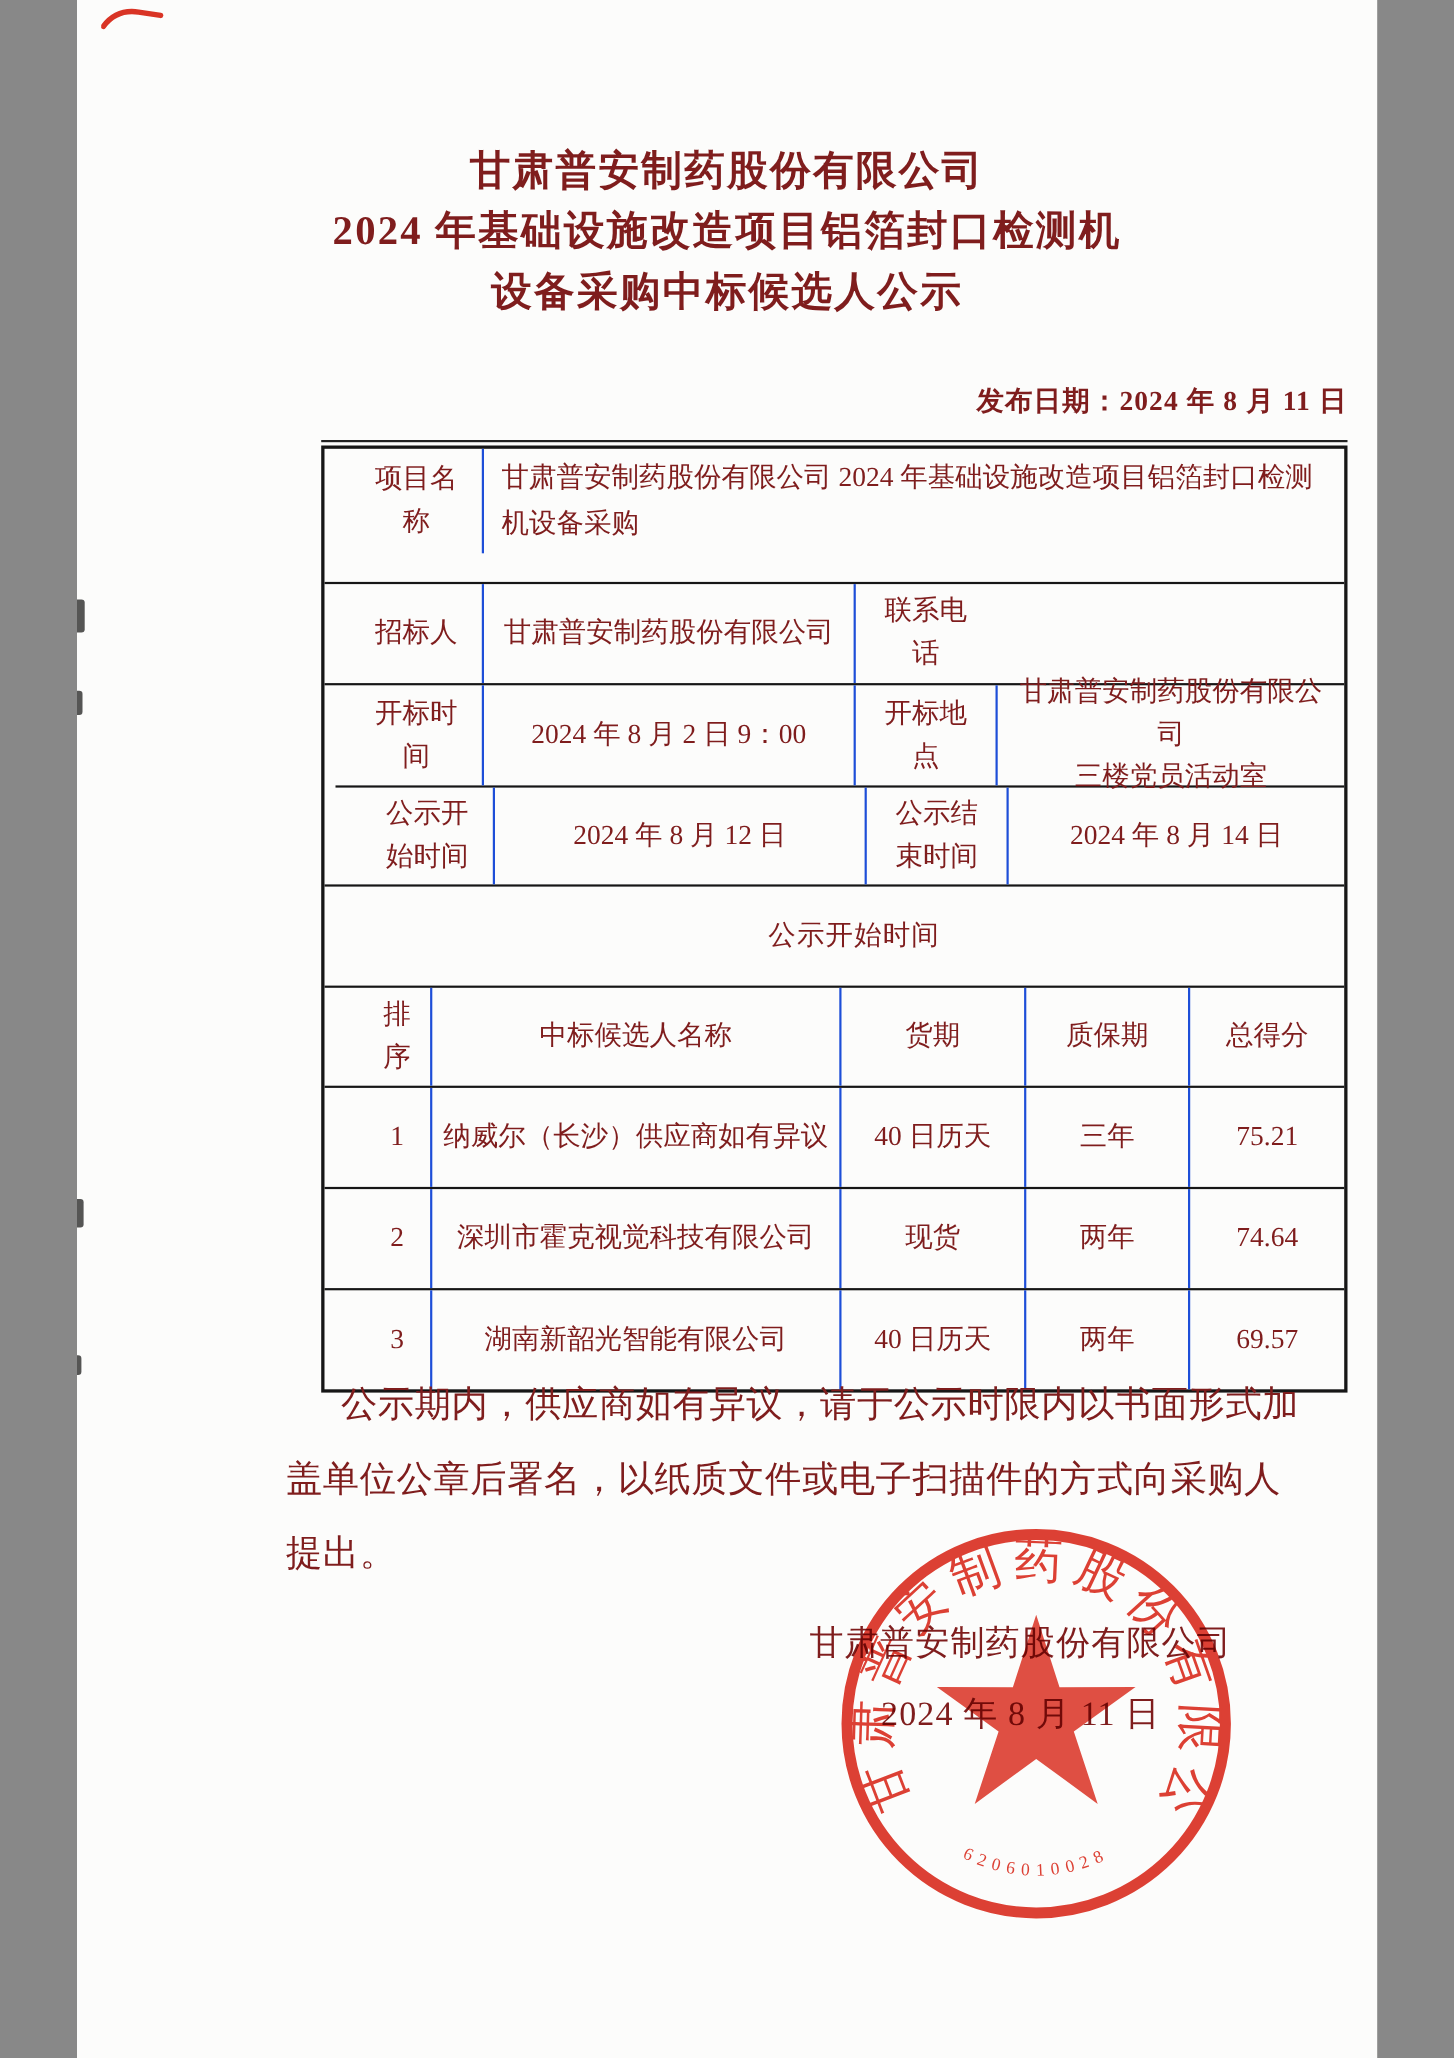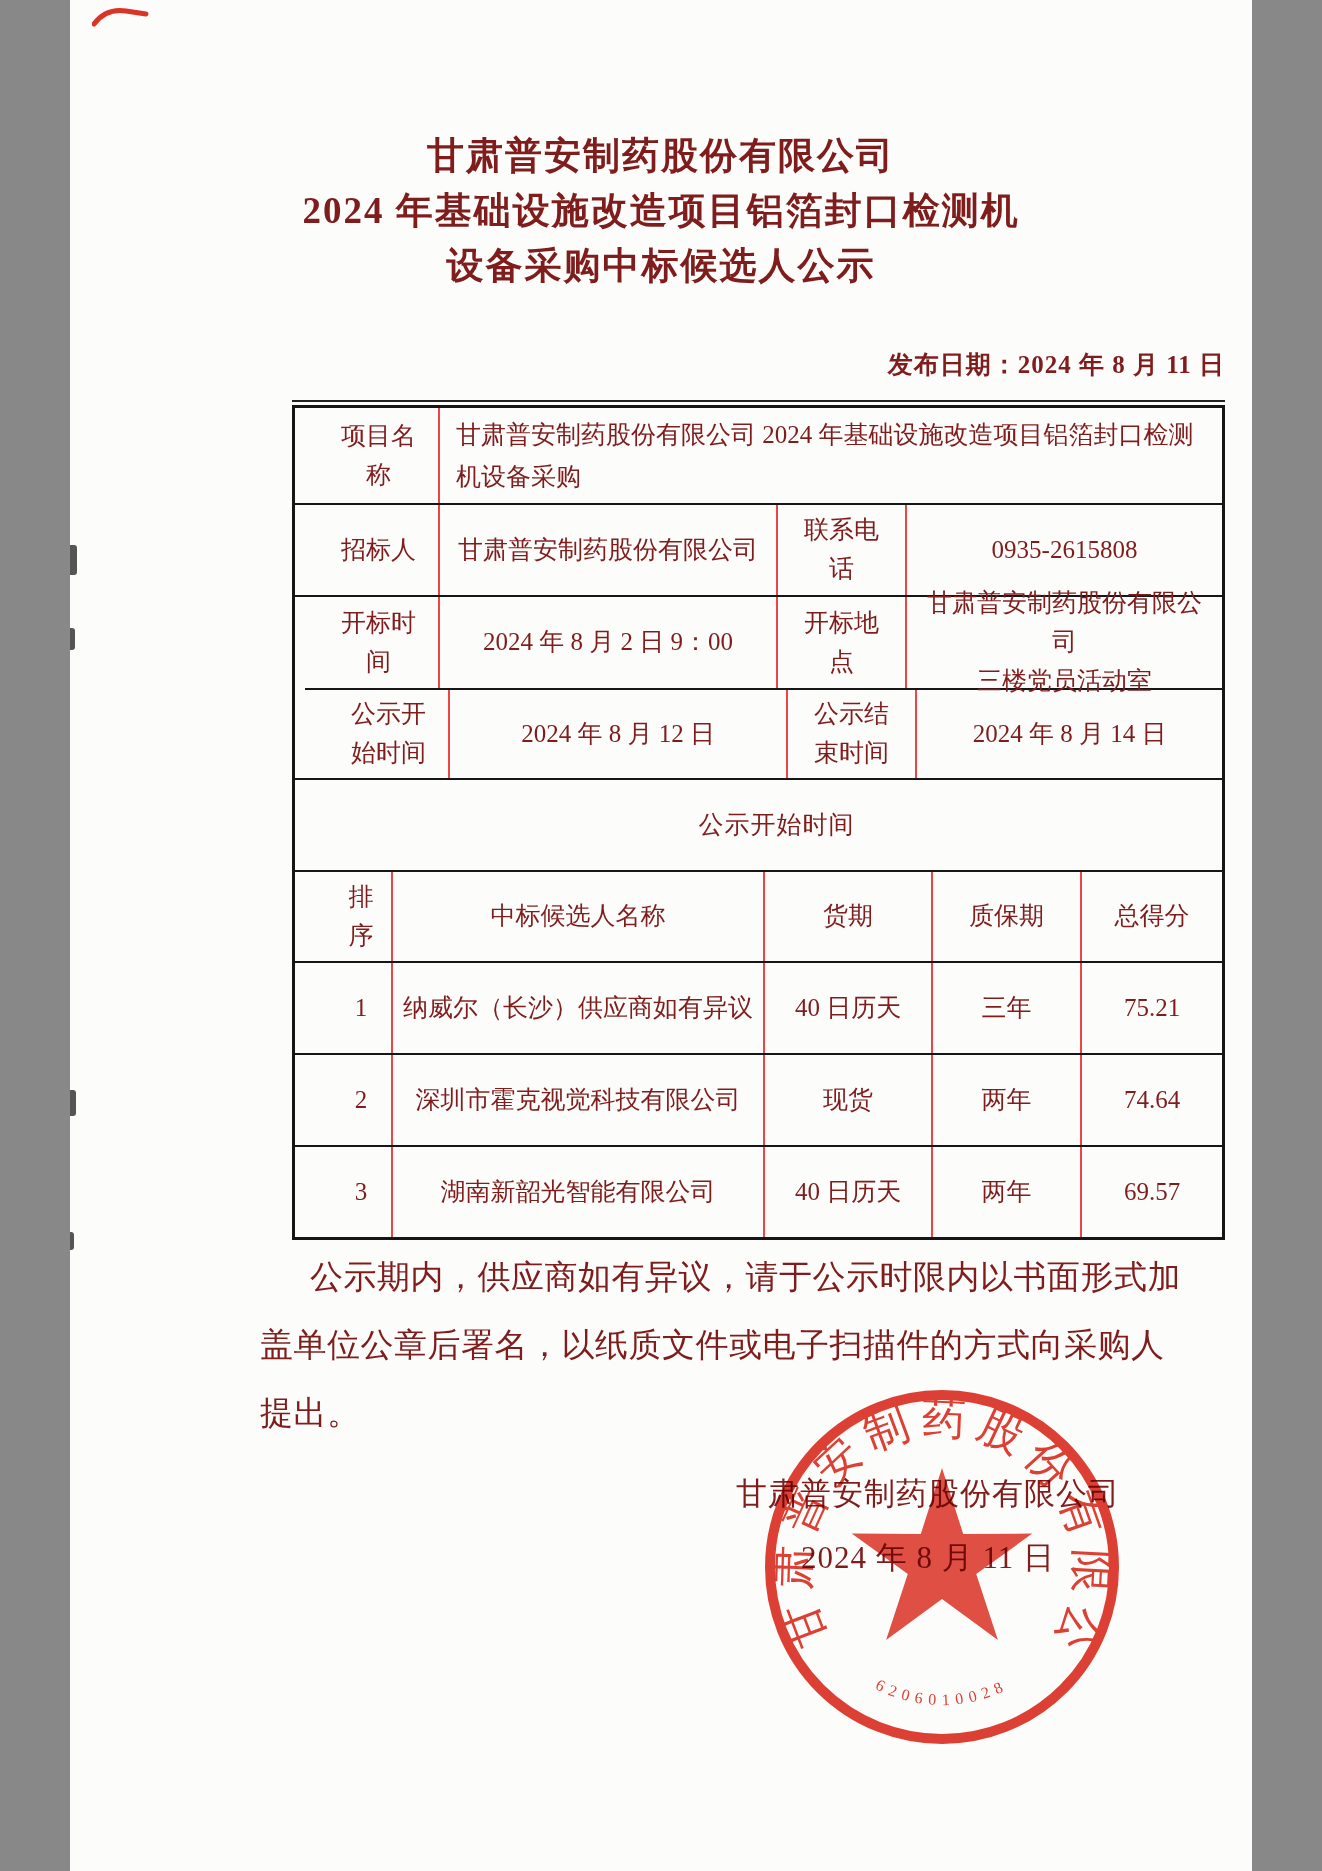--- a/index.html
+++ b/index.html
@@ -27,32 +27,32 @@
 
   .pub-date{position:absolute;top:348px;left:222px;width:933px;text-align:right;
             font-size:25px;font-weight:600;letter-spacing:1px;}
 
   .info-table{position:absolute;left:222px;top:405px;width:933px;
               border:3px solid #161616;box-sizing:border-box;background:transparent;}
   
   .info-table::before{content:"";position:absolute;left:-3px;right:-3px;top:-8px;border-top:2px solid #222;}
   .tr{display:flex;border-top:2px solid #161616;box-sizing:border-box;}
   .tr:first-child{border-top:none;}
-  .td{border-left:2px solid #ef4444;box-sizing:border-box;
+  .td{border-left:2px solid #1d4ed8;box-sizing:border-box;
       display:flex;align-items:center;justify-content:center;
       text-align:center;font-size:25px;line-height:1.55;padding:0 8px;}
   .td:first-child{border-left:none;padding-left:44px;}
   .label{padding:0 20px;}
   .value-left{justify-content:flex-start;text-align:left;padding:6px 16px;line-height:1.65;}
   .pre{white-space:pre-line;}
 
   .cA{width:143px;} .cB{width:338px;} .cC{width:129px;} .cD{flex:1;}
   .k1{width:96px;} .k2{width:372px;} .k3{width:168px;} .k4{width:149px;} .k5{flex:1;}
 
-  .r1{height:95px;} .r2{height:92px;} .r3{height:93px;} .r4{height:90px;margin-left:10px;}
+  .r1{height:95px;} .r2{height:92px;margin-top:26px;} .r3{height:93px;} .r4{height:90px;margin-left:10px;}
   .r5{height:92px;} .r6{height:91px;} .r7,.r8,.r9{height:92px;}
   .section-cell{width:100%;justify-content:center;letter-spacing:1px;}
 
   .notice{position:absolute;left:190px;top:1243px;width:930px;margin:0;
           font-size:33px;line-height:68px;text-indent:50px;letter-spacing:.5px;}
 
   .signature{position:absolute;left:643px;top:1462px;width:430px;text-align:center;
              font-size:31px;line-height:64px;letter-spacing:1px;}
 
   .seal{position:absolute;left:682px;top:1377px;width:380px;height:380px;
@@ -84,21 +84,20 @@
 
     <div class="tr r1">
       <div class="td cA label">项目名称</div>
       <div class="td cD value-left">甘肃普安制药股份有限公司 2024 年基础设施改造项目铝箔封口检测机设备采购</div>
     </div>
 
     <div class="tr r2">
       <div class="td cA label">招标人</div>
       <div class="td cB">甘肃普安制药股份有限公司</div>
       <div class="td cC label">联系电话</div>
-      <div class="td cD">0935-2615808</div>
     </div>
 
     <div class="tr r3">
       <div class="td cA label">开标时间</div>
       <div class="td cB">2024 年 8 月 2 日 9：00</div>
       <div class="td cC label">开标地点</div>
       <div class="td cD pre">甘肃普安制药股份有限公司
 三楼党员活动室</div>
     </div>
 

